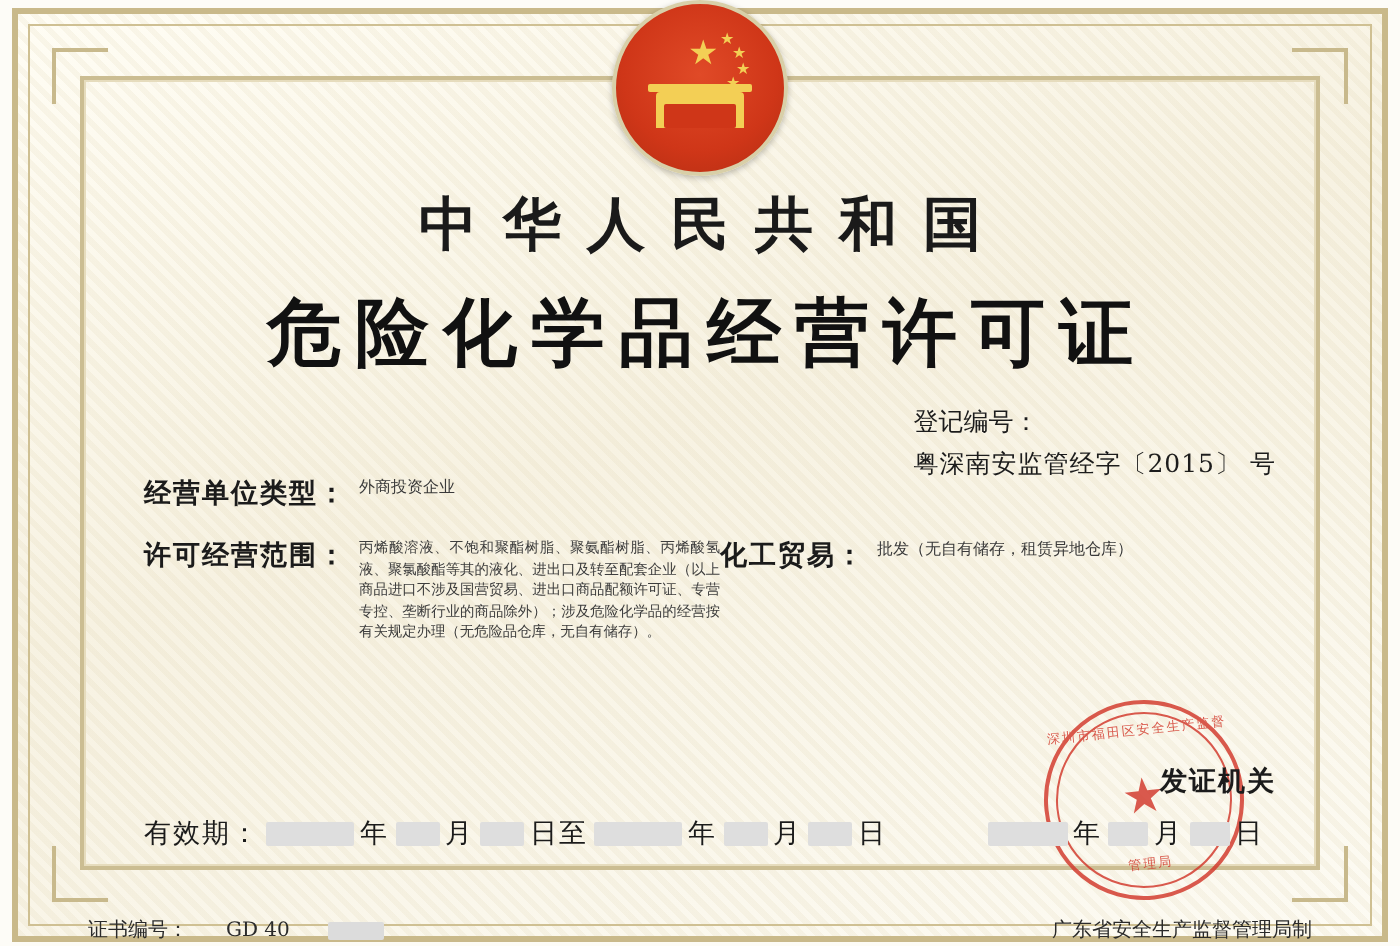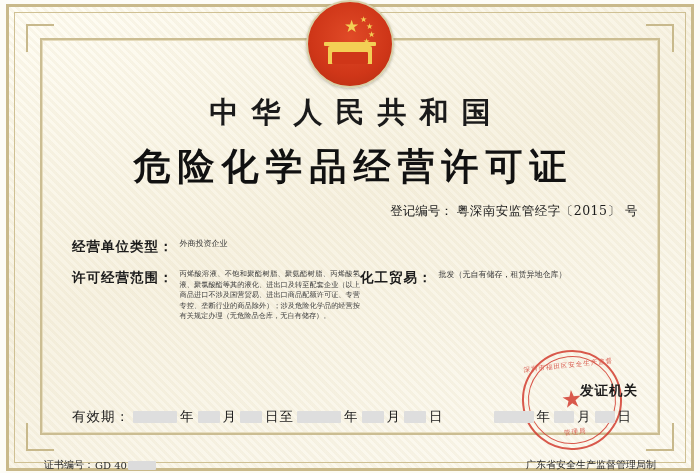--- a/index.html
+++ b/index.html
@@ -152,20 +152,21 @@
   .reg-line {
     position: absolute;
     right: 62px;
     top: 203px;
     font-size: 12.5px;
     color: #1c1c1c;
     font-family: "DejaVu Serif", serif;
     display: flex;
     align-items: baseline;
     gap: 4px;
+    flex-direction: column;
   }
   .reg-value {
     letter-spacing: 0.5px;
   }
   .redact {
     display: inline-block;
     background: #dcdcdc;
     border-radius: 1px;
     vertical-align: middle;
   }
@@ -308,21 +309,21 @@
   
   .footer-left {
     position: absolute;
     left: 44px;
     bottom: 3px;
     font-family: "DejaVu Serif", serif;
     font-size: 10px;
     color: #2a2a2a;
     display: flex;
     align-items: center;
-    gap: 1px;
+    gap: 19px;
   }
   .footer-right {
     position: absolute;
     right: 44px;
     bottom: 3px;
     font-family: Liberation Serif, serif;
     font-size: 10px;
     color: #2a2a2a;
   }
   .bottom-strip {

